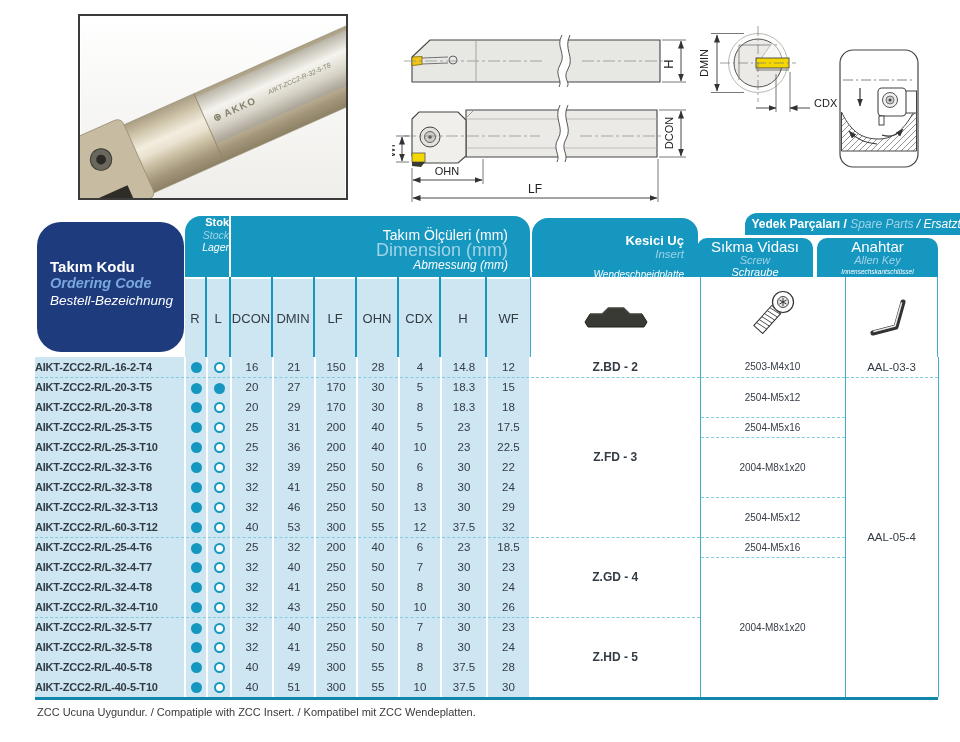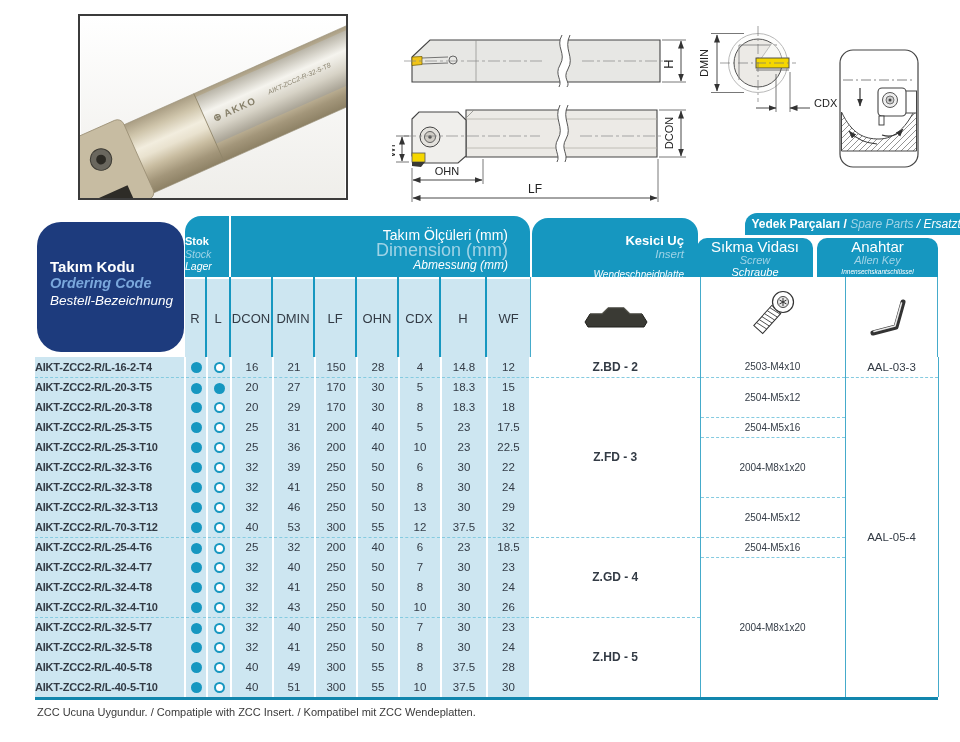--- a/index.html
+++ b/index.html
@@ -22,21 +22,21 @@
 
   .hdr-navy{position:absolute;left:2px;top:9px;width:147px;height:130px;background:var(--navy);
     border-radius:24px;color:#fff;padding:36px 0 0 13px;z-index:2;}
   .hdr-navy .l1{font-size:15px;font-weight:bold;line-height:17px;}
   .hdr-navy .l2{font-size:14.5px;font-weight:bold;font-style:italic;color:var(--pale_navy);line-height:17px;}
   .hdr-navy .l3{font-size:13.5px;font-style:italic;line-height:17px;}
 
   .hdr-tabA{position:absolute;left:150px;top:3px;width:345px;height:61px;background:var(--teal);
     border-radius:16px 16px 0 0;}
   .stok-head{position:absolute;left:0;top:0;width:46px;height:79px;border-right:2px solid #fff;
-    border-radius:16px 0 0 0;text-align:left;color:#fff;padding-top:19px;}
+    border-radius:16px 0 0 0;text-align:right;color:#fff;}
   .stok-head .l1{font-size:11px;font-weight:bold;line-height:12.5px;}
   .stok-head .l2{font-size:10.5px;font-style:italic;color:var(--pale);line-height:12.5px;}
   .stok-head .l3{font-size:10.5px;font-style:italic;line-height:12.5px;}
   .dim-head{position:absolute;right:22px;top:11px;text-align:right;color:#fff;}
   .dim-head .l1{font-size:14px;font-weight:normal;line-height:16px;}
   .dim-head .l2{font-size:18px;color:var(--pale);line-height:15px;}
   .dim-head .l3{font-size:12px;font-style:italic;line-height:14px;}
 
   .subcells{position:absolute;left:150px;top:64px;width:345px;height:80px;background:var(--teal);display:flex;}
   .subcell{height:100%;background:var(--row_bg);border-top:2px solid #fff;margin-right:2px;
@@ -446,21 +446,21 @@
             <td class="c-num">32</td>
             <td class="c-num">46</td>
             <td class="c-num">250</td>
             <td class="c-num">50</td>
             <td class="c-num">13</td>
             <td class="c-num">30</td>
             <td class="c-num">29</td>
             <td class="c-screw dash-top" rowspan="2">2504-M5x12</td>
           </tr>
           <tr>
-            <td class="c-code">AIKT-ZCC2-R/L-70-3-T12</td>
+            <td class="c-code">AIKT-ZCC2-R/L-60-3-T12</td>
             <td class="c-dot"><span class="dot fill"></span></td>
             <td class="c-dot"><span class="dot open"></span></td>
             <td class="c-num">40</td>
             <td class="c-num">53</td>
             <td class="c-num">300</td>
             <td class="c-num">55</td>
             <td class="c-num">12</td>
             <td class="c-num">37.5</td>
             <td class="c-num">32</td>
           </tr>

